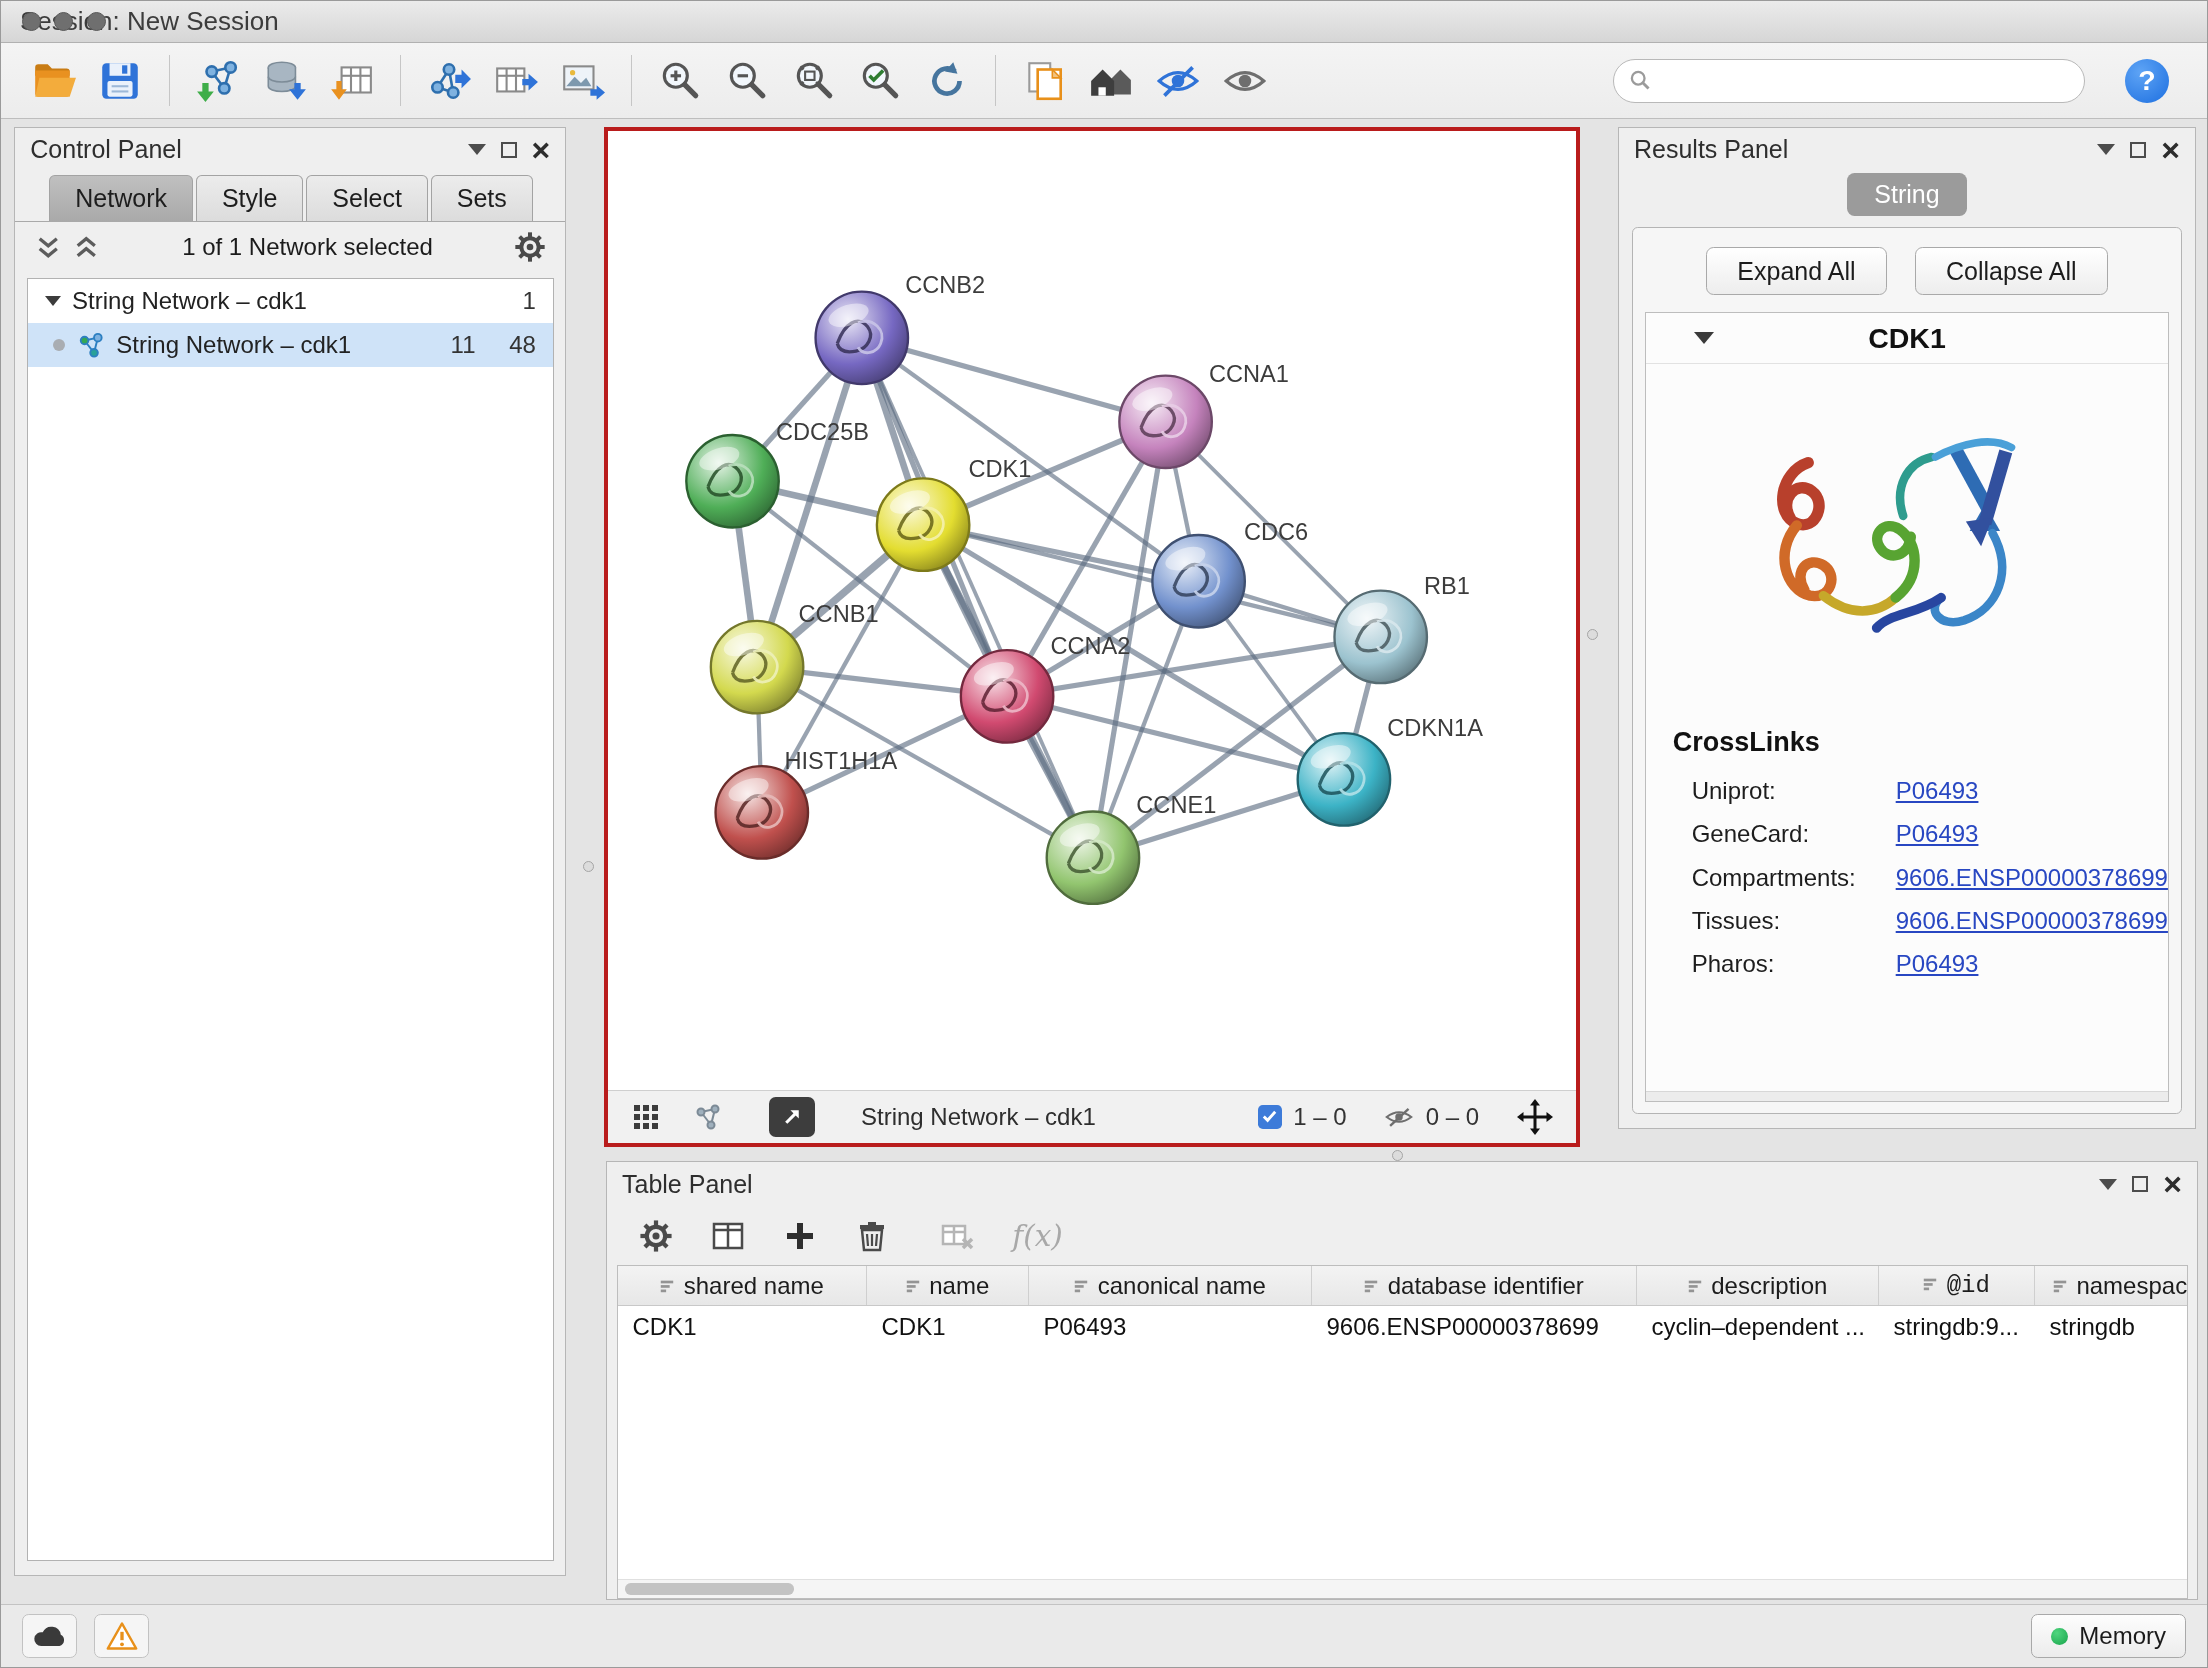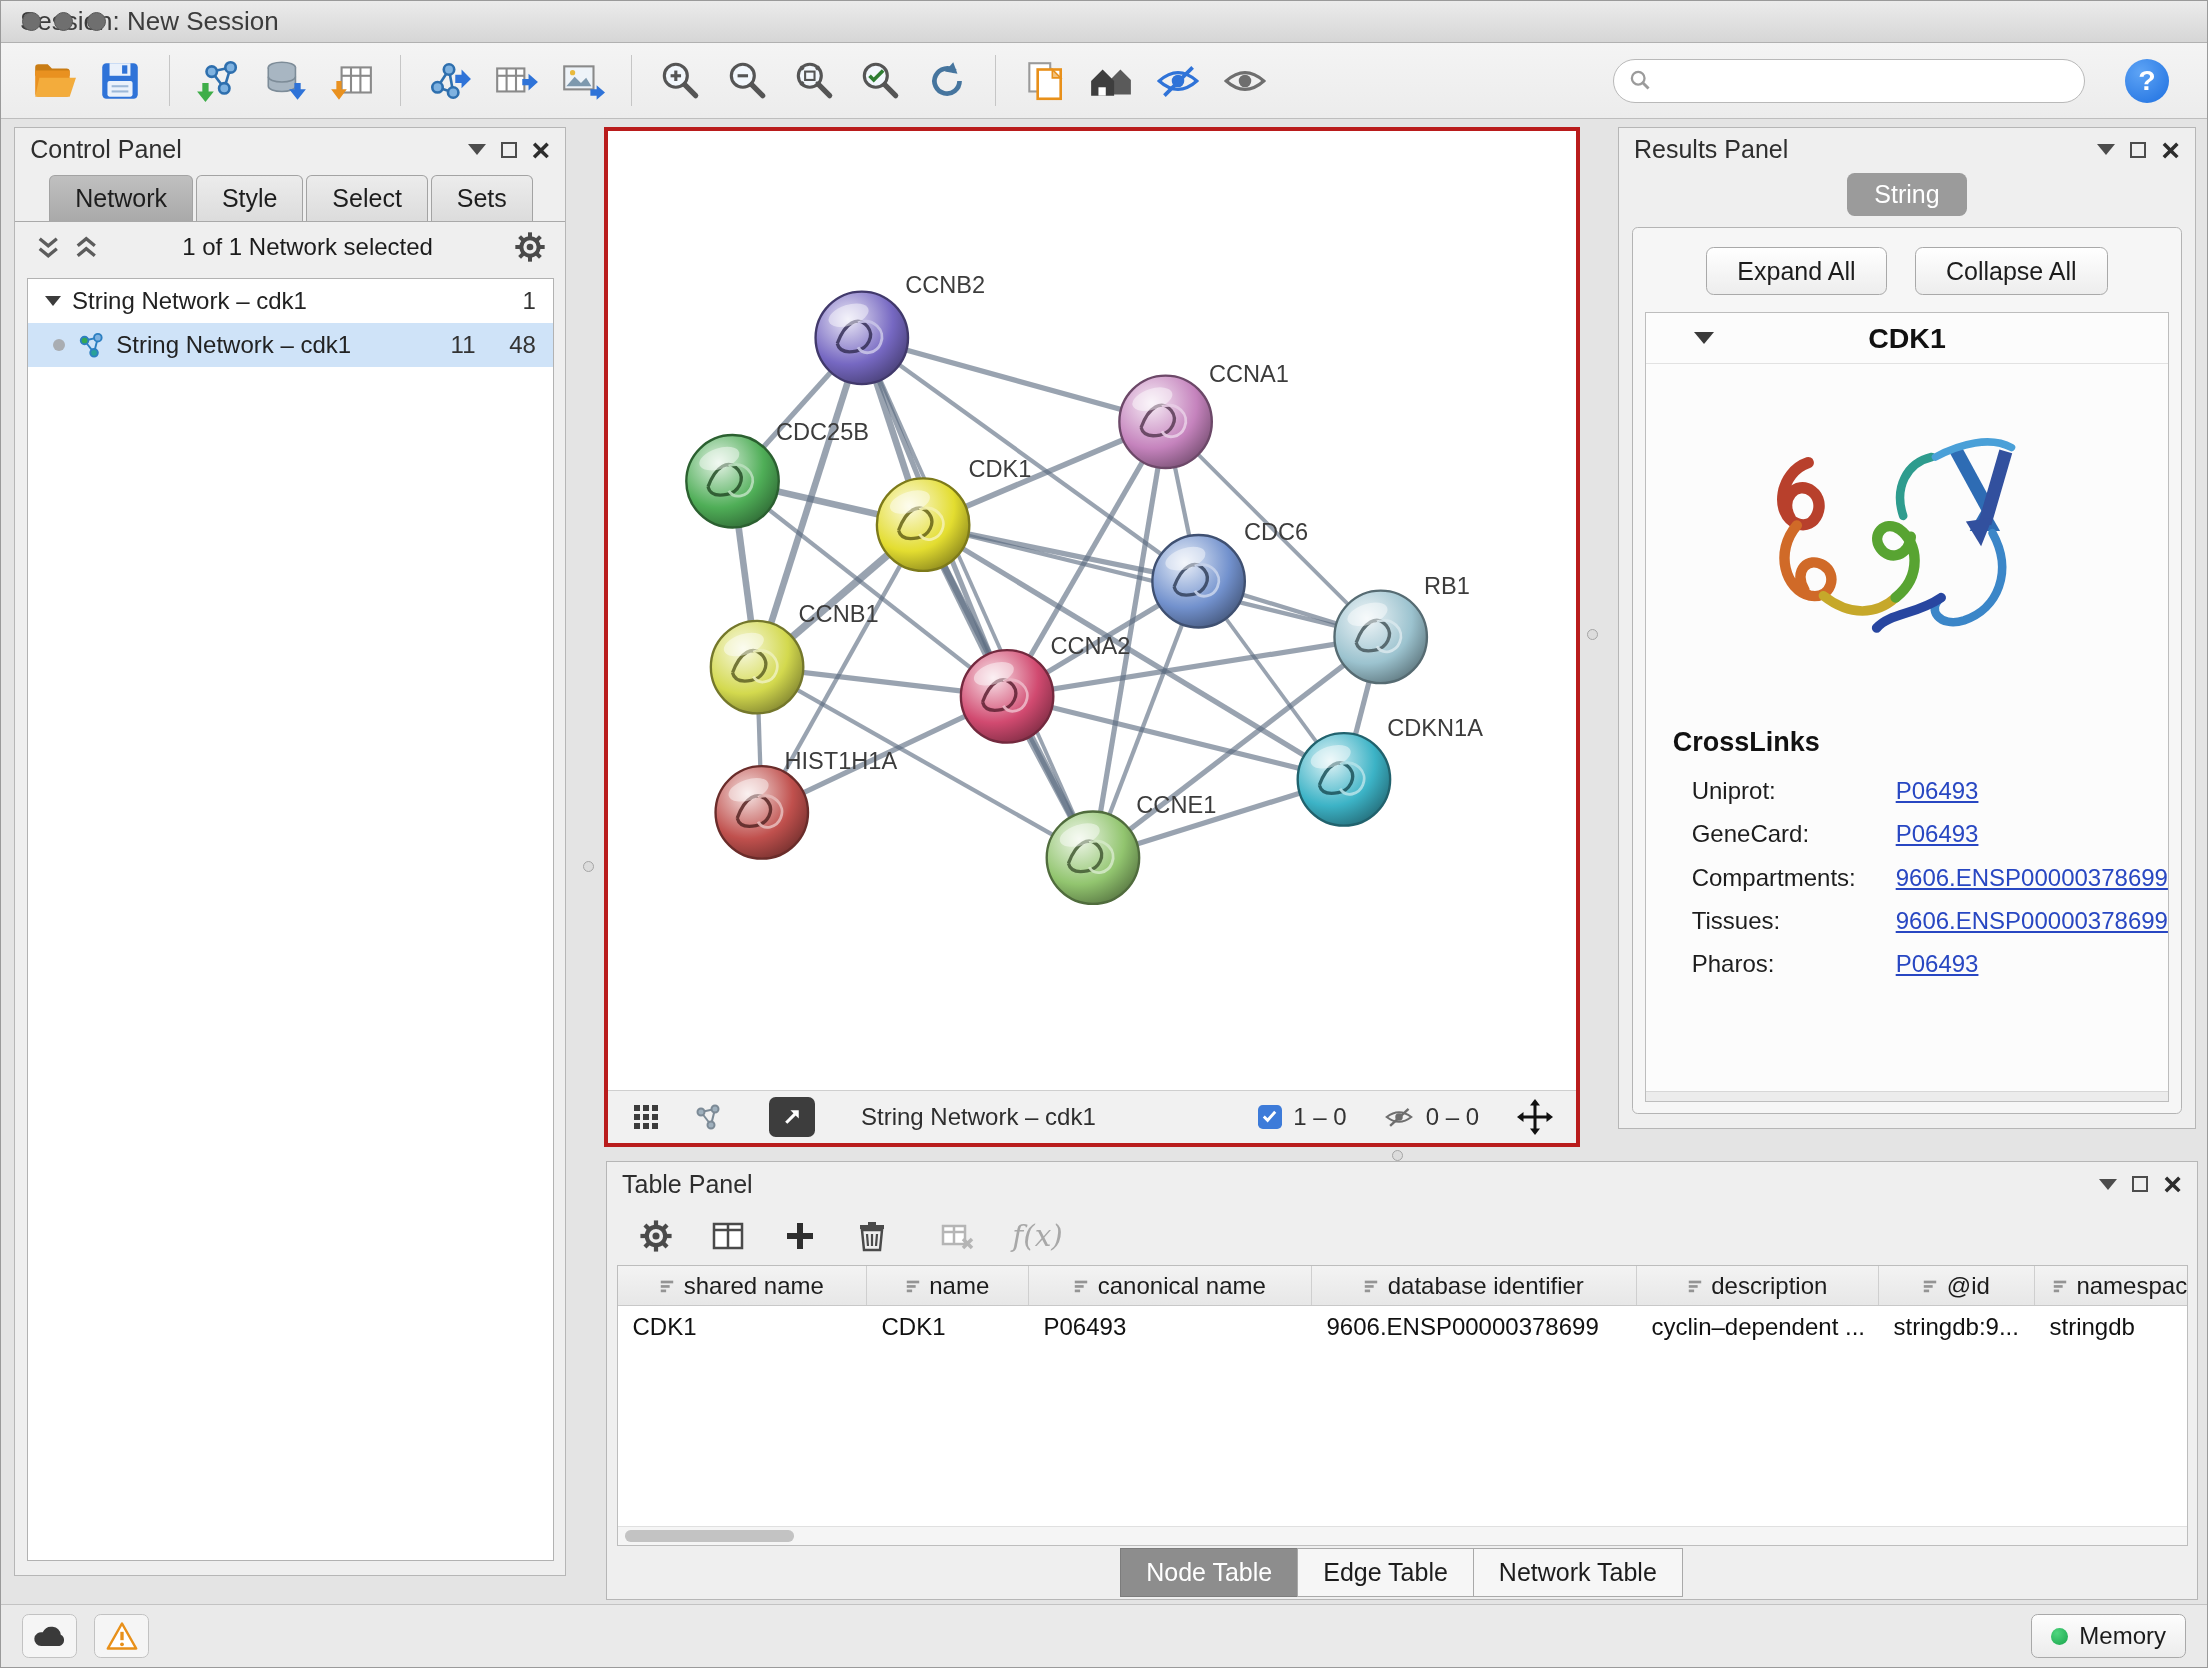--- a/index.html
+++ b/index.html
@@ -733,21 +733,21 @@
               <span>database identifier</span>
             </div>
             <div class="th" style="width: 242px;">
               <span><svg viewBox="0 0 18 18" width="16" height="16">
                   <rect x="2" y="3" width="14" height="3" fill="#949494"></rect>
                   <rect x="2" y="8" width="10" height="3" fill="#949494"></rect>
                   <rect x="2" y="13" width="6" height="3" fill="#949494"></rect>
                 </svg></span>
               <span>description</span>
             </div>
-            <div class="th" style="width: 156px;">
+            <div class="th" style="width: 156px; font-family: Liberation Mono, monospace;">
               <span><svg viewBox="0 0 18 18" width="16" height="16">
                   <rect x="2" y="3" width="14" height="3" fill="#949494"></rect>
                   <rect x="2" y="8" width="10" height="3" fill="#949494"></rect>
                   <rect x="2" y="13" width="6" height="3" fill="#949494"></rect>
                 </svg></span>
               <span>@id</span>
             </div>
             <div class="th" style="width: 171px;">
               <span><svg viewBox="0 0 18 18" width="16" height="16">
                   <rect x="2" y="3" width="14" height="3" fill="#949494"></rect>
@@ -765,25 +765,20 @@
               <div class="td" style="width: 325px;">9606.ENSP00000378699</div>
               <div class="td" style="width: 242px;">cyclin–dependent ...</div>
               <div class="td" style="width: 156px;">stringdb:9...</div>
               <div class="td" style="width: 171px;">stringdb</div>
             </div>
           </div>
         <div class="tbl-scroll">
             <span class="tbl-thumb"></span>
           </div>
       </div>
-      <div class="tp-tabs">
-        <span class="tp-tab selected">Node Table</span>
-        <span class="tp-tab">Edge Table</span>
-        <span class="tp-tab">Network Table</span>
-      </div>
     </div>
 
     <span class="nub" style="left:582px;top:742px;"></span>
     <span class="nub" style="left:1586px;top:510px;"></span>
     <span class="nub" style="left:1391px;top:1031px;"></span>
   </div>
 
   <div id="statusbar">
     <span class="sb-btn">
         <svg viewBox="0 0 44 30" width="38" height="27">

